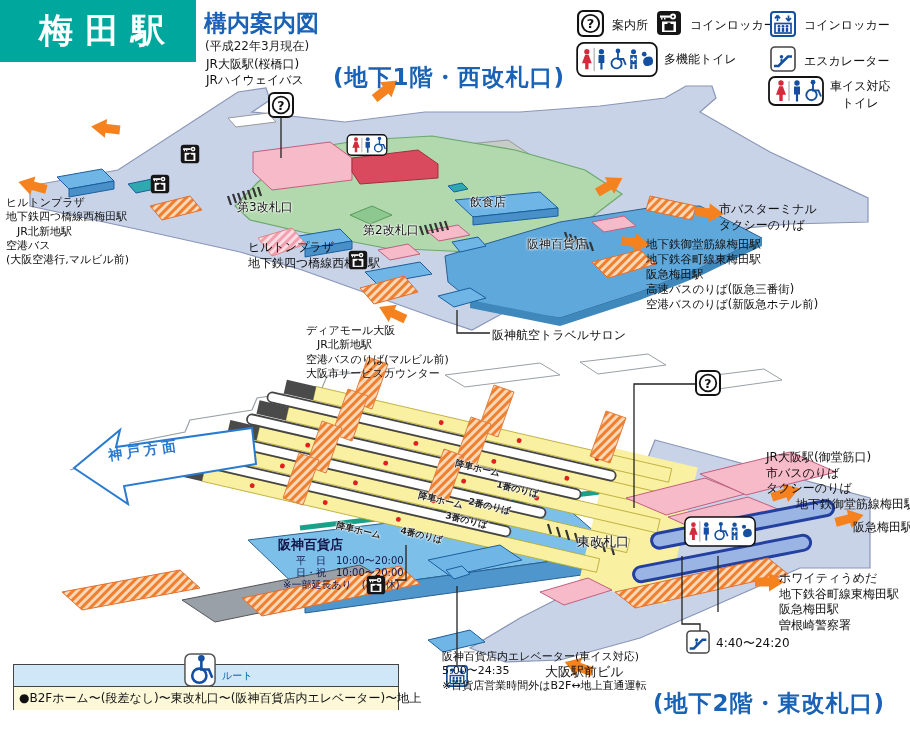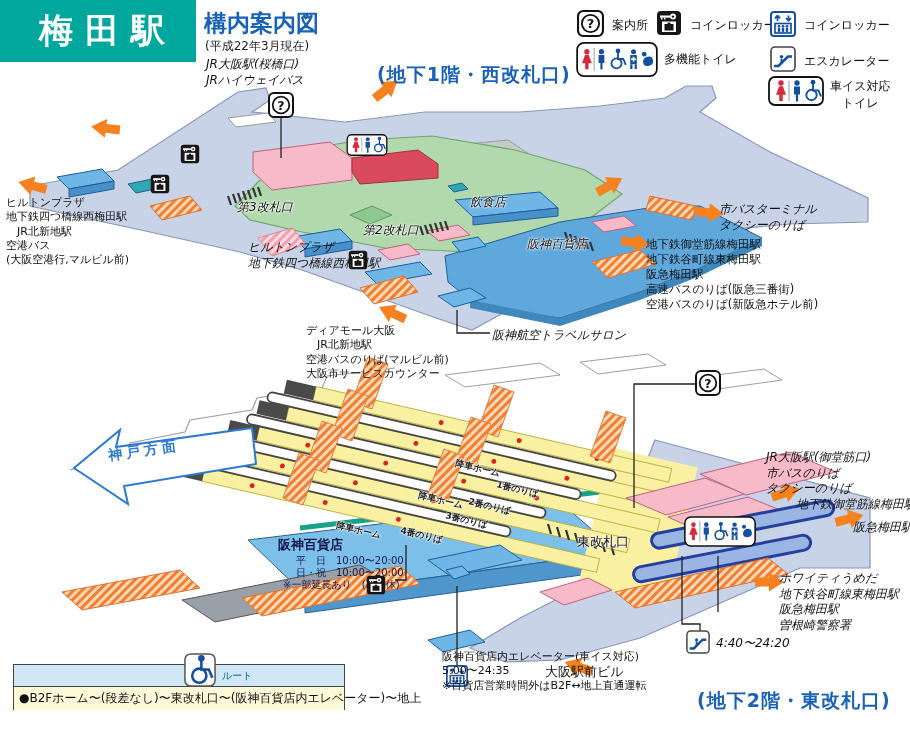--- a/index.html
+++ b/index.html
@@ -1,35 +1,35 @@
 <!DOCTYPE html>
 <html><head>
 <meta charset="utf-8">
 <style>
   html,body{margin:0;padding:0;background:#fff;}
   #page{position:relative;width:910px;height:740px;background:#fff;overflow:hidden;
         font-family:"DejaVu Sans","Liberation Sans",sans-serif;}
   .abs{position:absolute;}
   .lbl{position:absolute;font-size:11px;line-height:1.3;color:#101010;white-space:pre-line;}
-  .s12{font-size:12px;font-style:italic;}
+  .s12{font-size:12px;}
   .s13{font-size:13px;}
   .onmap{text-shadow:0 0 2px #fff,0 0 2px #fff,0 0 3px #fff;font-weight:bold;}
-  .bluehead{position:absolute;color:#1a62b5;font-weight:bold;font-size:19px;letter-spacing:1px;white-space:nowrap;margin-left:44px;}
+  .bluehead{position:absolute;color:#1a62b5;font-weight:bold;font-size:23px;letter-spacing:1px;white-space:nowrap;}
   #station-header{position:absolute;left:0;top:0;width:196px;height:62px;background:#00a79d;
         color:#fff;font-size:34px;font-weight:bold;letter-spacing:12px;display:flex;
         align-items:center;justify-content:center;padding-left:20px;box-sizing:border-box;white-space:nowrap;}
   #map-title{position:absolute;left:204px;top:8px;color:#1a62b5;font-weight:bold;font-size:23px;}
   #map-date{position:absolute;left:205px;top:38px;font-size:12px;color:#1c1c1c;}
   .legend-label{position:absolute;font-size:12px;color:#101010;white-space:pre-line;}
   .plab{position:absolute;font-size:9px;font-weight:bold;color:#222;transform:rotate(13deg);
         white-space:nowrap;text-shadow:0 0 2px #fff,0 0 2px #fff,0 0 2px #fff;}
   #kobe-text{position:absolute;left:108px;top:442px;color:#2a7ad0;font-weight:bold;font-size:14px;
         letter-spacing:4px;transform:rotate(-8deg);white-space:nowrap;}
   .store-text{position:absolute;color:#15154a;white-space:pre;}
-  #route-box{position:absolute;left:13px;top:664px;width:332px;height:46px;border:1.5px solid #444;box-sizing:border-box;}
+  #route-box{position:absolute;left:13px;top:664px;width:386px;height:46px;border:1.5px solid #444;box-sizing:border-box;}
   #route-box .rb-head{height:21px;background:#cfe7f6;border-bottom:1.5px solid #444;}
   #route-box .rb-body{height:23px;background:#fcf8d8;font-size:12px;color:#101010;
         display:flex;align-items:center;padding-left:5px;white-space:nowrap;}
   #route-label{position:absolute;left:222px;top:669px;font-size:10px;color:#0369a1;}
   #contact{position:absolute;left:13px;top:714px;font-size:13px;font-weight:bold;color:#101010;}
   .icon{position:absolute;}
 </style>
 </head>
 <body>
 

